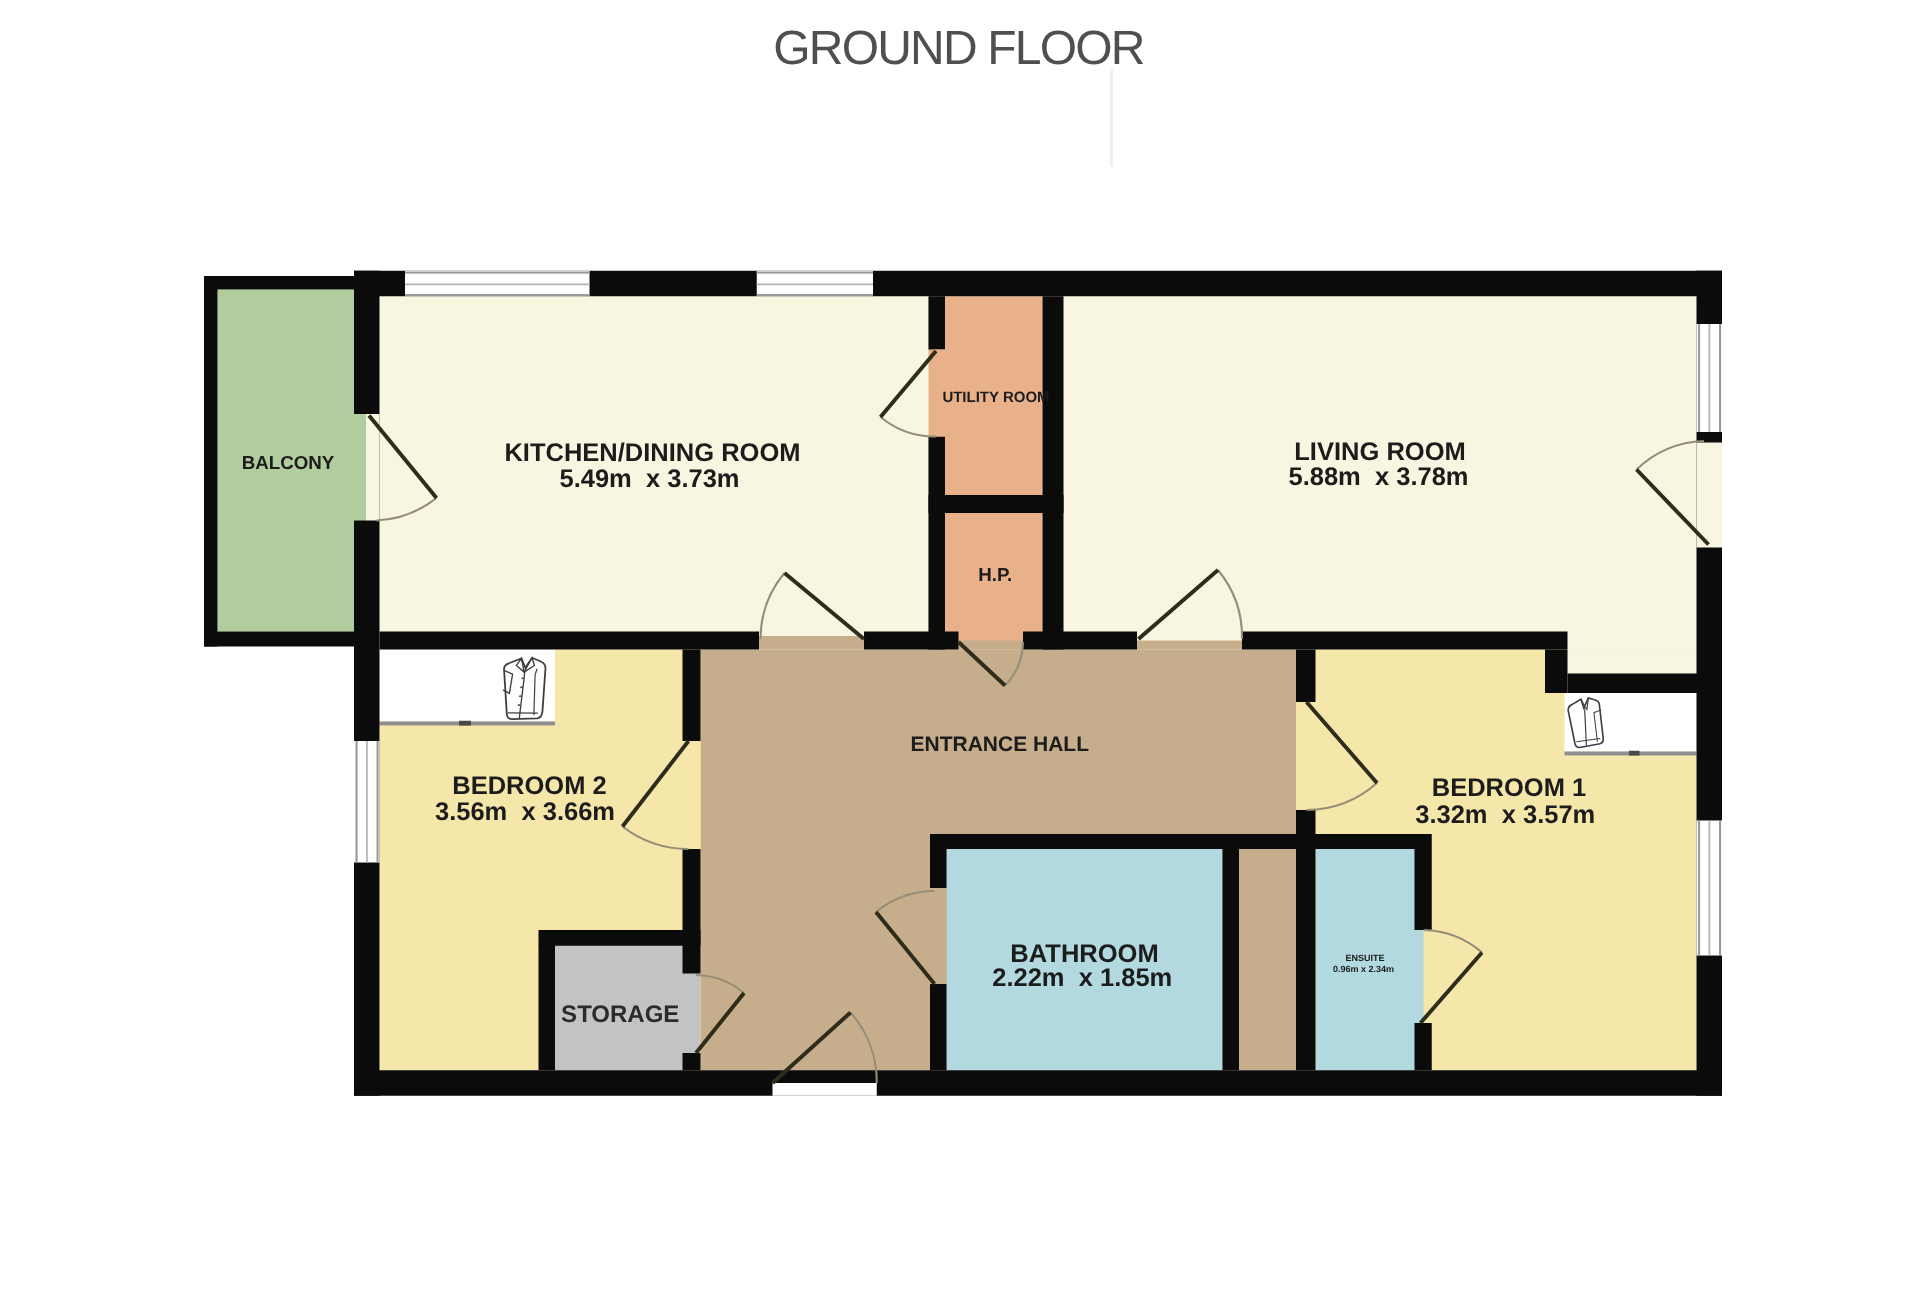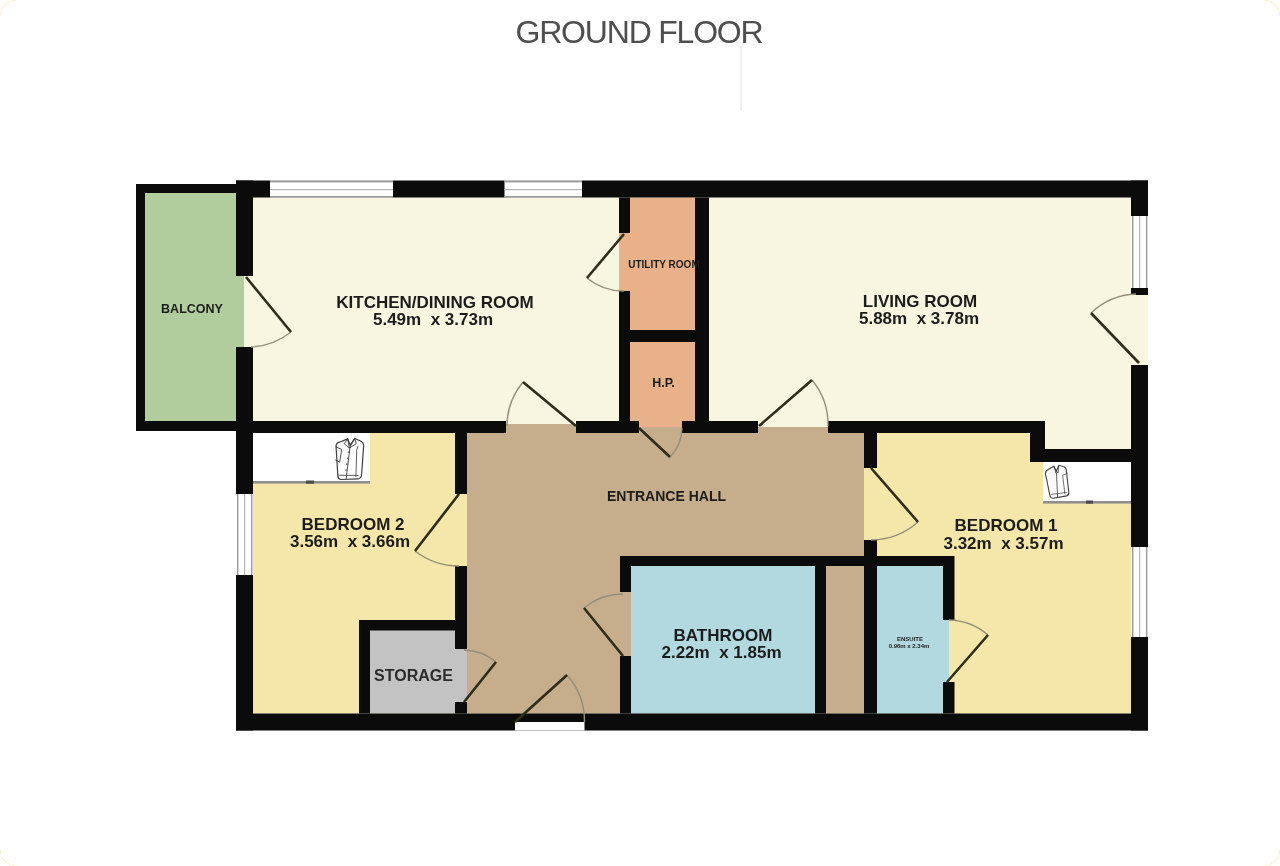--- a/index.html
+++ b/index.html
@@ -1,17 +1,17 @@
 <!DOCTYPE html>
 <html><head>
 <meta charset="utf-8">
 <style>
   html,body{margin:0;padding:0;background:#ffffff;}
   .page{position:relative;width:1280px;height:866px;background:#eab308;overflow:hidden;
-        font-family:"Liberation Sans", sans-serif;border-radius:17px;}
+        font-family:"Liberation Sans", sans-serif;}
 </style>
 </head>
 <body>
 <div class="page">
 <svg width="1280" height="866" viewBox="0 0 1280 866">
   <rect x="0" y="0" width="1280" height="866" fill="#ffffff"></rect>
 
   <text x="639" y="42.5" font-size="32" fill="#4f4f4f" text-anchor="middle" letter-spacing="-1.2">GROUND FLOOR</text>
   <rect x="740" y="46" width="2" height="65" fill="#f0f0f0"></rect>
 

